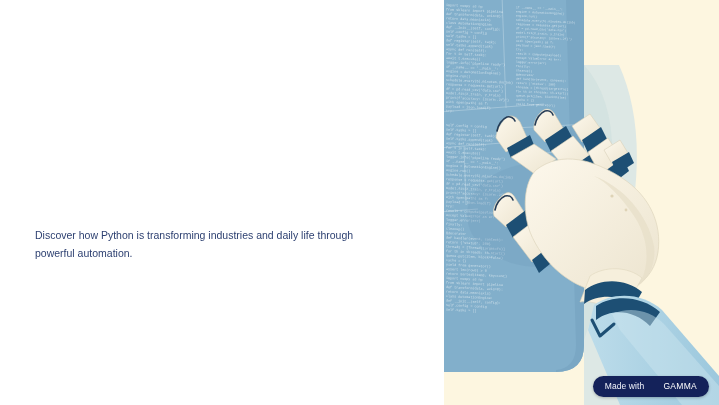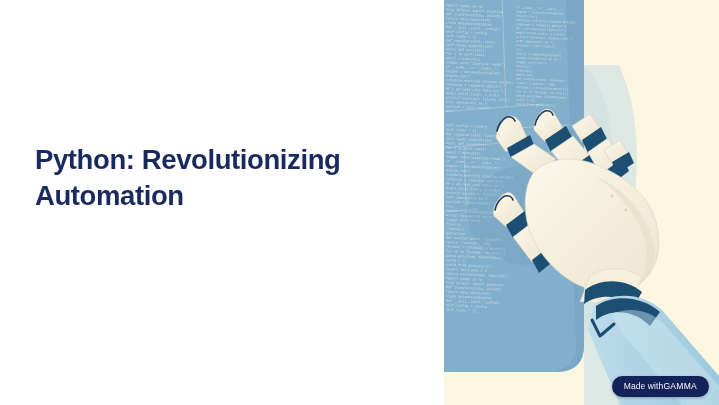--- a/index.html
+++ b/index.html
@@ -82,21 +82,21 @@
     position: absolute;
     right: 10px;
     bottom: 8px;
     height: 21px;
     padding: 0 12px;
     border-radius: 11px;
     background: #14225a;
     color: #ffffff;
     display: flex;
     align-items: center;
-    gap: 0;
+    gap: 19px;
     font-size: 8.5px;
     line-height: 1;
     letter-spacing: 0.1px;
     box-shadow: 0 1px 3px rgba(0,0,0,0.25);
     cursor: pointer;
     user-select: none;
   }
   .gamma-badge .made {
     font-weight: 400;
     color: #f2f4fb;
@@ -106,21 +106,21 @@
     letter-spacing: 0.3px;
     color: #ffffff;
   }
 </style>
 </head>
 <body>
 
 <div class="slide">
 
   <div class="text-pane">
-    <h1 class="title">Python: Revolutionizing Automation</h1>
+    <p class="subtitle">Discover how Python is transforming industries and daily life through powerful automation.</p>
   </div>
 
   <div class="art-pane">
     <svg class="art-svg" viewBox="0 0 275 405" preserveAspectRatio="none">
       <defs>
         <clipPath id="panelClip">
           <path d="M0,0 L140,0 L140,345 Q140,372 112,372 L0,372 Z"></path>
         </clipPath>
         <linearGradient id="handGrad" x1="0" y1="0" x2="1" y2="1">
           <stop offset="0%" stop-color="#fdf8ec"></stop>

